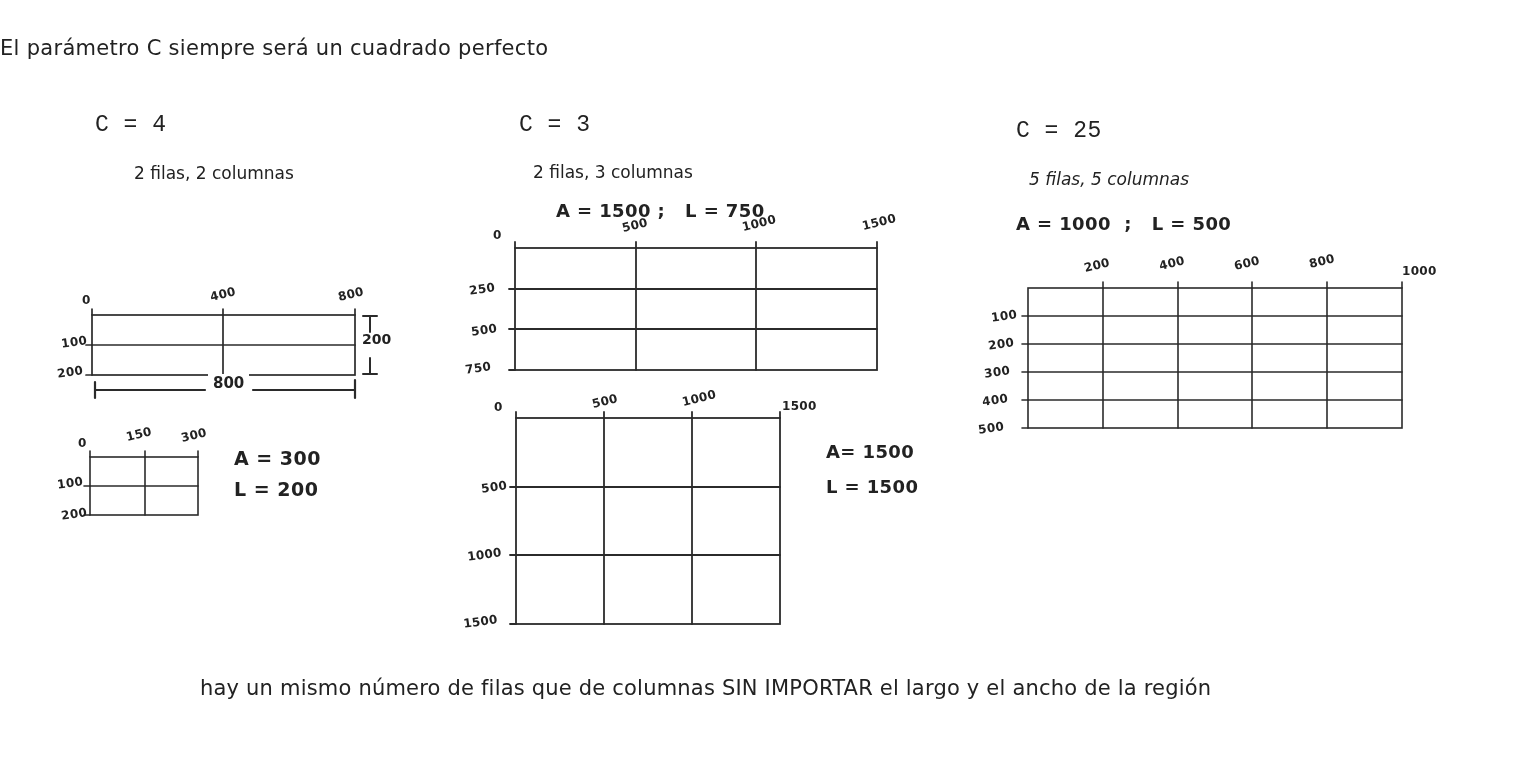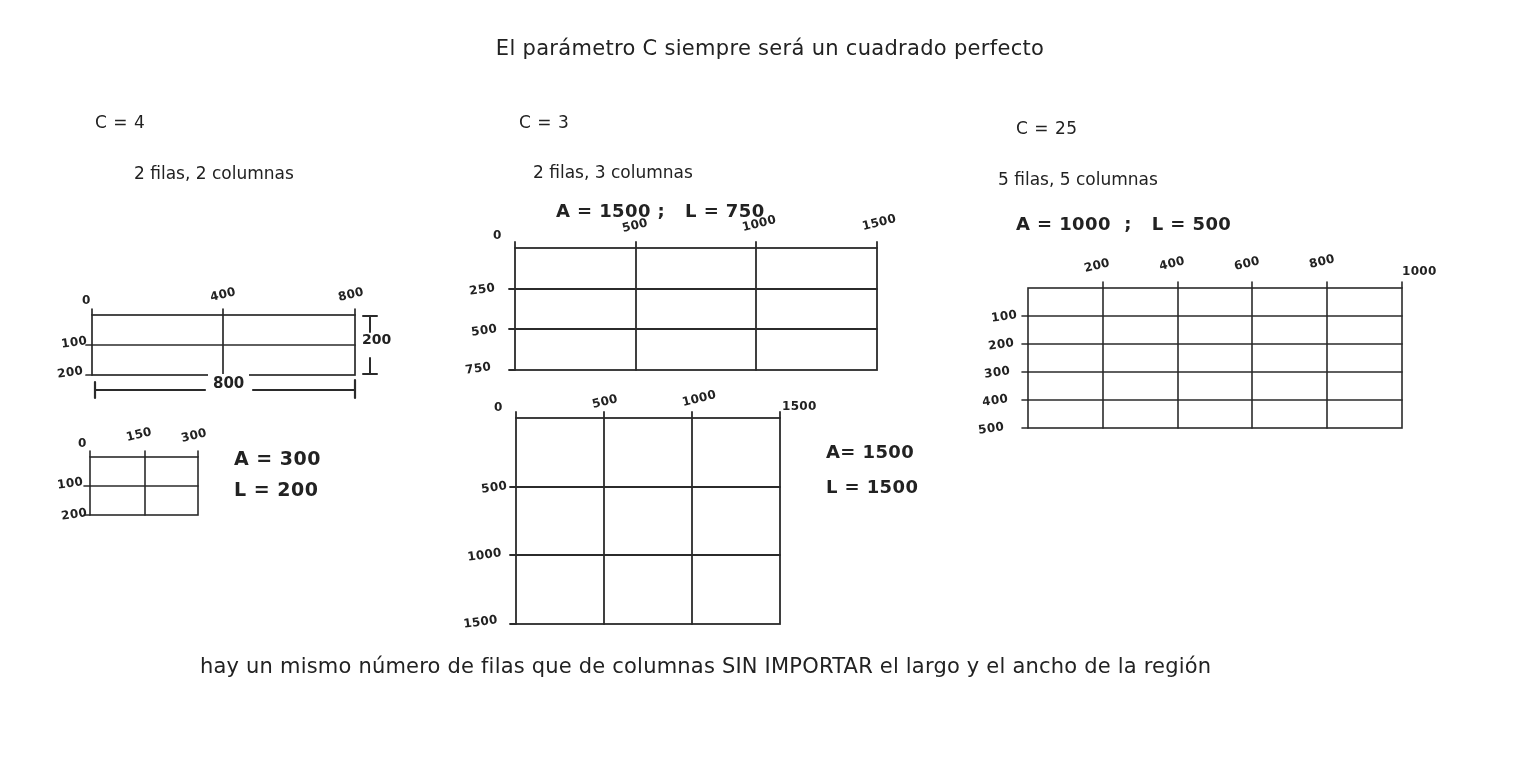--- a/index.html
+++ b/index.html
@@ -5,22 +5,22 @@
   html,body{margin:0;padding:0;background:#fff;}
   .canvas{
     position:relative;
     width:1532px;height:757px;
     background:#ffffff;
     font-family:"DejaVu Sans", sans-serif;
     color:#222;
     overflow:hidden;
   }
   .abs{position:absolute;white-space:pre;}
-  .title{font-size:21px;letter-spacing:.3px;text-align:center;left:0;right:0;padding-left:8px;}
-  .heading{font-size:17px;letter-spacing:.5px;}
+  .title{font-size:21px;letter-spacing:.3px;text-align:left;left:0;right:0;}
+  .heading{font-size:23px;letter-spacing:.5px;font-family:Liberation Mono, monospace;}
   .sub{font-size:17px;}
   .dimlabel{font-size:19px;font-weight:bold;letter-spacing:.5px;}
   .dimlabel-sm{font-size:18px;font-weight:bold;letter-spacing:.4px;}
   .tick{font-size:12px;font-weight:bold;letter-spacing:.3px;}
   .xt{transform:rotate(-14deg);transform-origin:left bottom;}
   .yt{transform:rotate(-8deg);transform-origin:right bottom;}
   .measure{font-size:14px;font-weight:bold;}
   .measure-w{font-size:15px;font-weight:bold;background:#fff;padding:0 5px;}
   .footer{font-size:21px;letter-spacing:.2px;}
   svg{position:absolute;overflow:visible;}
@@ -148,21 +148,21 @@
   <span class="abs tick xt" style="left:594px;top:397px;">500</span>
   <span class="abs tick xt" style="left:684px;top:395px;">1000</span>
   <span class="abs tick" style="left:782px;top:399px;">1500</span>
   <span class="abs tick yt" style="left:482px;top:478px;">500</span>
   <span class="abs tick yt" style="left:468px;top:545px;">1000</span>
   <span class="abs tick yt" style="left:464px;top:612px;">1500</span>
   <div class="abs dimlabel-sm" style="left:826px;top:441px;">A= 1500</div>
   <div class="abs dimlabel-sm" style="left:826px;top:476px;">L = 1500</div>
 
   <div class="abs heading" style="left:1016px;top:118px;">C = 25</div>
-  <div class="abs sub" style="left:998px;top:169px;">5 filas, 5 columnas</div>
+  <div class="abs sub" style="left:1029px;top:169px;font-style:italic;">5 filas, 5 columnas</div>
   <div class="abs dimlabel-sm" style="left:1016px;top:213px;">A = 1000  ;   L = 500</div>
 
   <svg style="left:1021px;top:281px;" width="395" height="160" viewBox="0 0 395 160">
     <g class="gl" stroke-width="1.6">
       <rect x="7" y="7" width="374" height="140"></rect>
       <line x1="82" y1="7" x2="82" y2="147"></line>
       <line x1="157" y1="7" x2="157" y2="147"></line>
       <line x1="231" y1="7" x2="231" y2="147"></line>
       <line x1="306" y1="7" x2="306" y2="147"></line>
       <line x1="7" y1="35" x2="381" y2="35"></line>
@@ -188,15 +188,15 @@
   <span class="abs tick xt" style="left:1161px;top:259px;">400</span>
   <span class="abs tick xt" style="left:1236px;top:259px;">600</span>
   <span class="abs tick xt" style="left:1311px;top:257px;">800</span>
   <span class="abs tick" style="left:1402px;top:264px;">1000</span>
   <span class="abs tick yt" style="left:992px;top:307px;">100</span>
   <span class="abs tick yt" style="left:989px;top:335px;">200</span>
   <span class="abs tick yt" style="left:985px;top:363px;">300</span>
   <span class="abs tick yt" style="left:983px;top:391px;">400</span>
   <span class="abs tick yt" style="left:979px;top:419px;">500</span>
 
-  <div class="abs footer" style="left:200px;top:654px;">hay un mismo número de filas que de columnas SIN IMPORTAR el largo y el ancho de la región</div>
+  <div class="abs footer" style="left:200px;top:676px;">hay un mismo número de filas que de columnas SIN IMPORTAR el largo y el ancho de la región</div>
 
 </div>
 
 </body></html>

